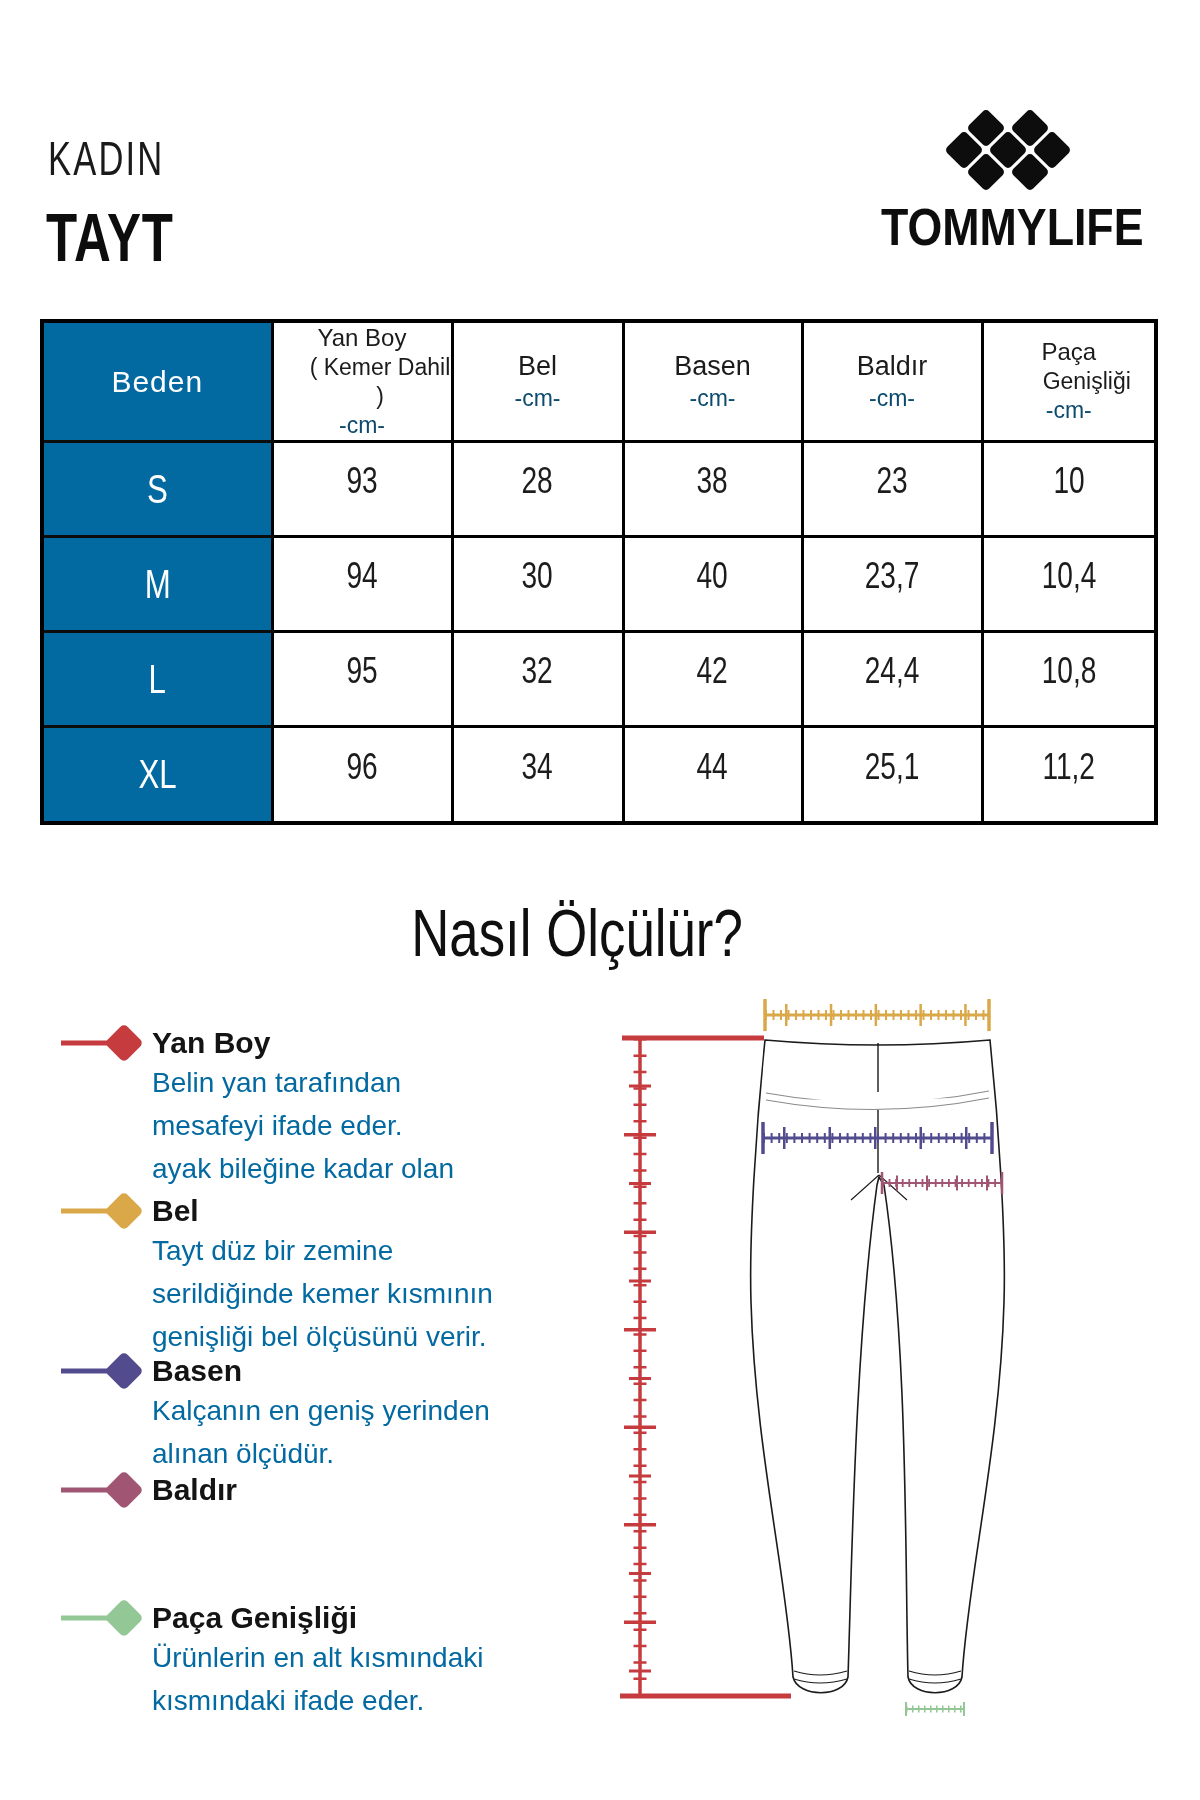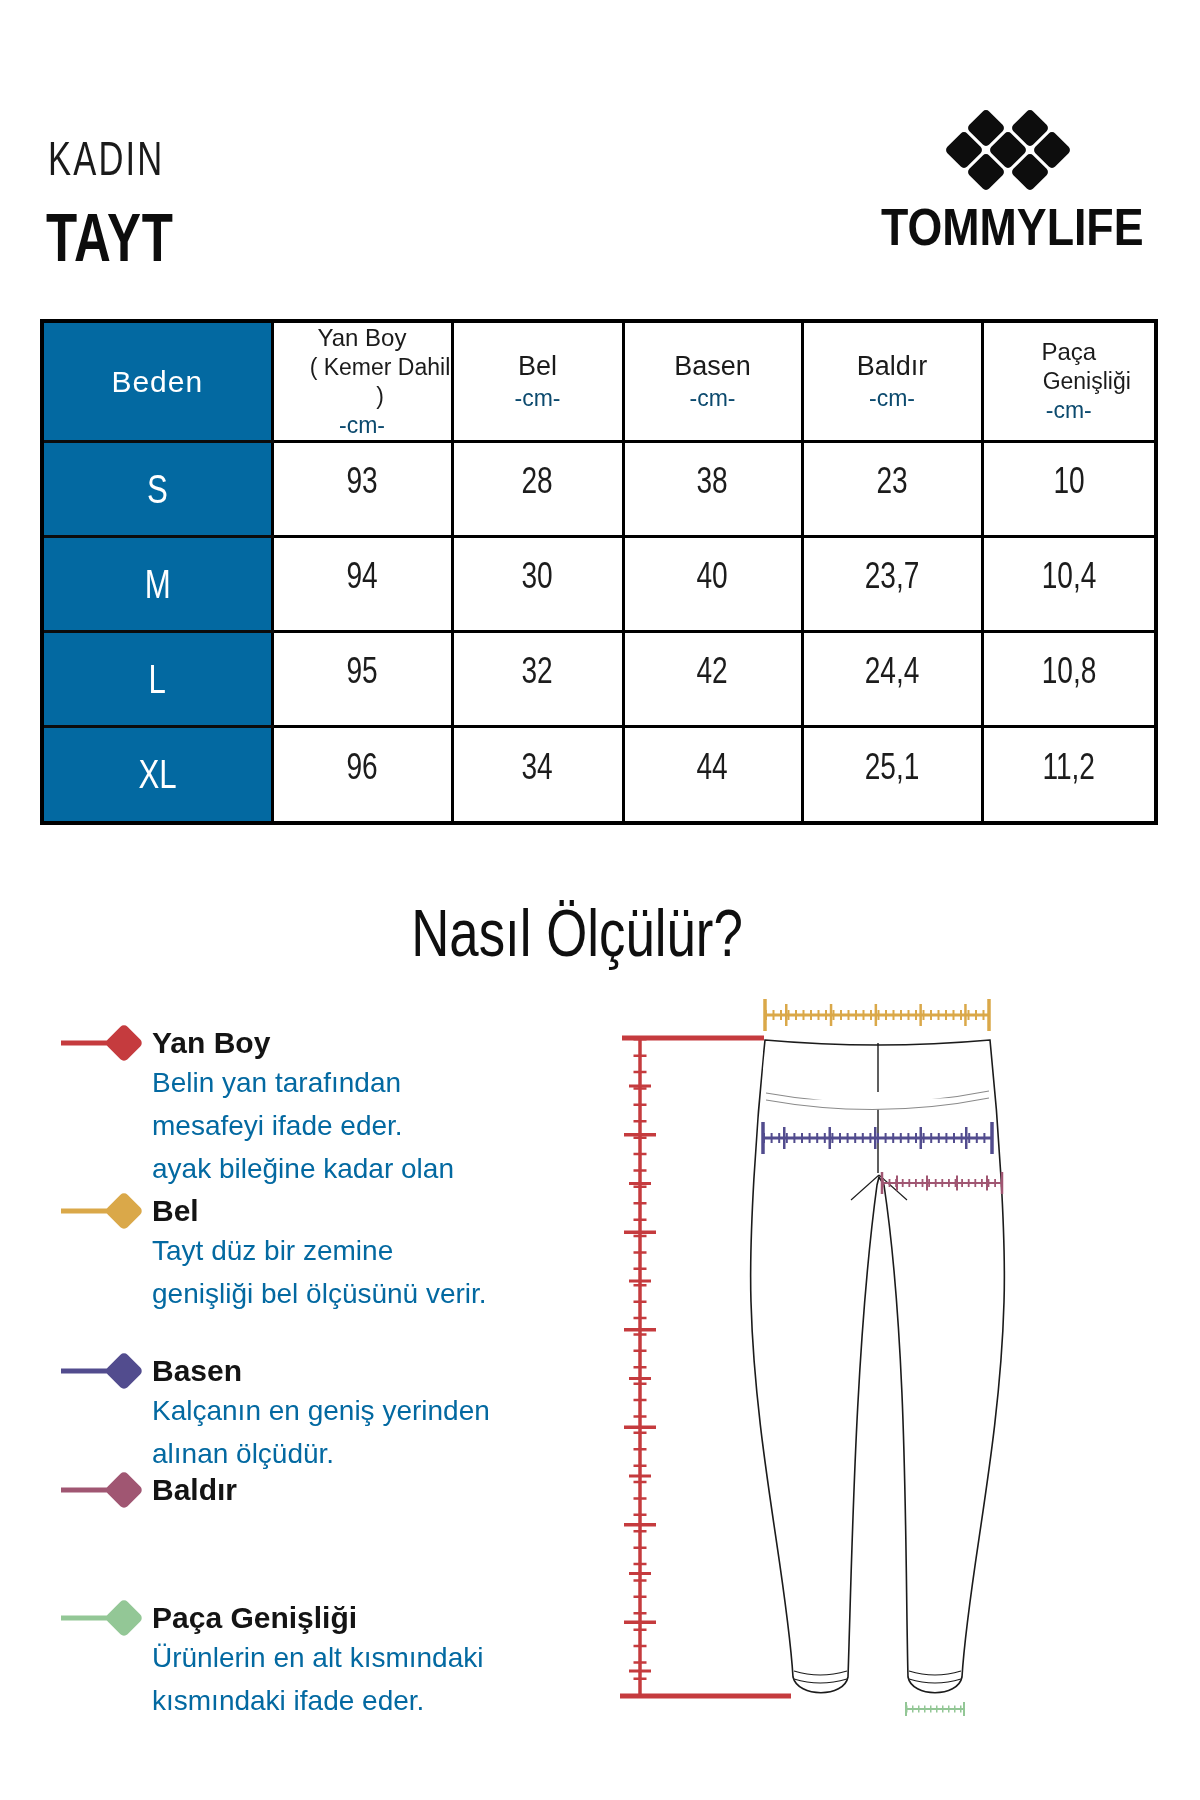--- a/index.html
+++ b/index.html
@@ -156,20 +156,21 @@
   </div>
 
   <div class="legend-item" style="top:1186px">
     <svg class="legend-marker" width="92" height="56" viewBox="0 0 92 56" color="#daa849">
       <line x1="3" y1="28" x2="52" y2="28" stroke="currentColor" stroke-width="5"></line>
       <rect x="52" y="14" width="28" height="28" rx="5" fill="currentColor" transform="rotate(45 66 28)"></rect>
     </svg>
     <div class="legend-text">
       <div class="legend-label">Bel</div>
       <div class="legend-line">Tayt düz bir zemine</div>
+      <div class="legend-line">serildiğinde kemer kısmının</div>
       <div class="legend-line">genişliği bel ölçüsünü verir.</div>
     </div>
   </div>
 
   <div class="legend-item" style="top:1346px">
     <svg class="legend-marker" width="92" height="56" viewBox="0 0 92 56" color="#524c8e">
       <line x1="3" y1="28" x2="52" y2="28" stroke="currentColor" stroke-width="5"></line>
       <rect x="52" y="14" width="28" height="28" rx="5" fill="currentColor" transform="rotate(45 66 28)"></rect>
     </svg>
     <div class="legend-text">

